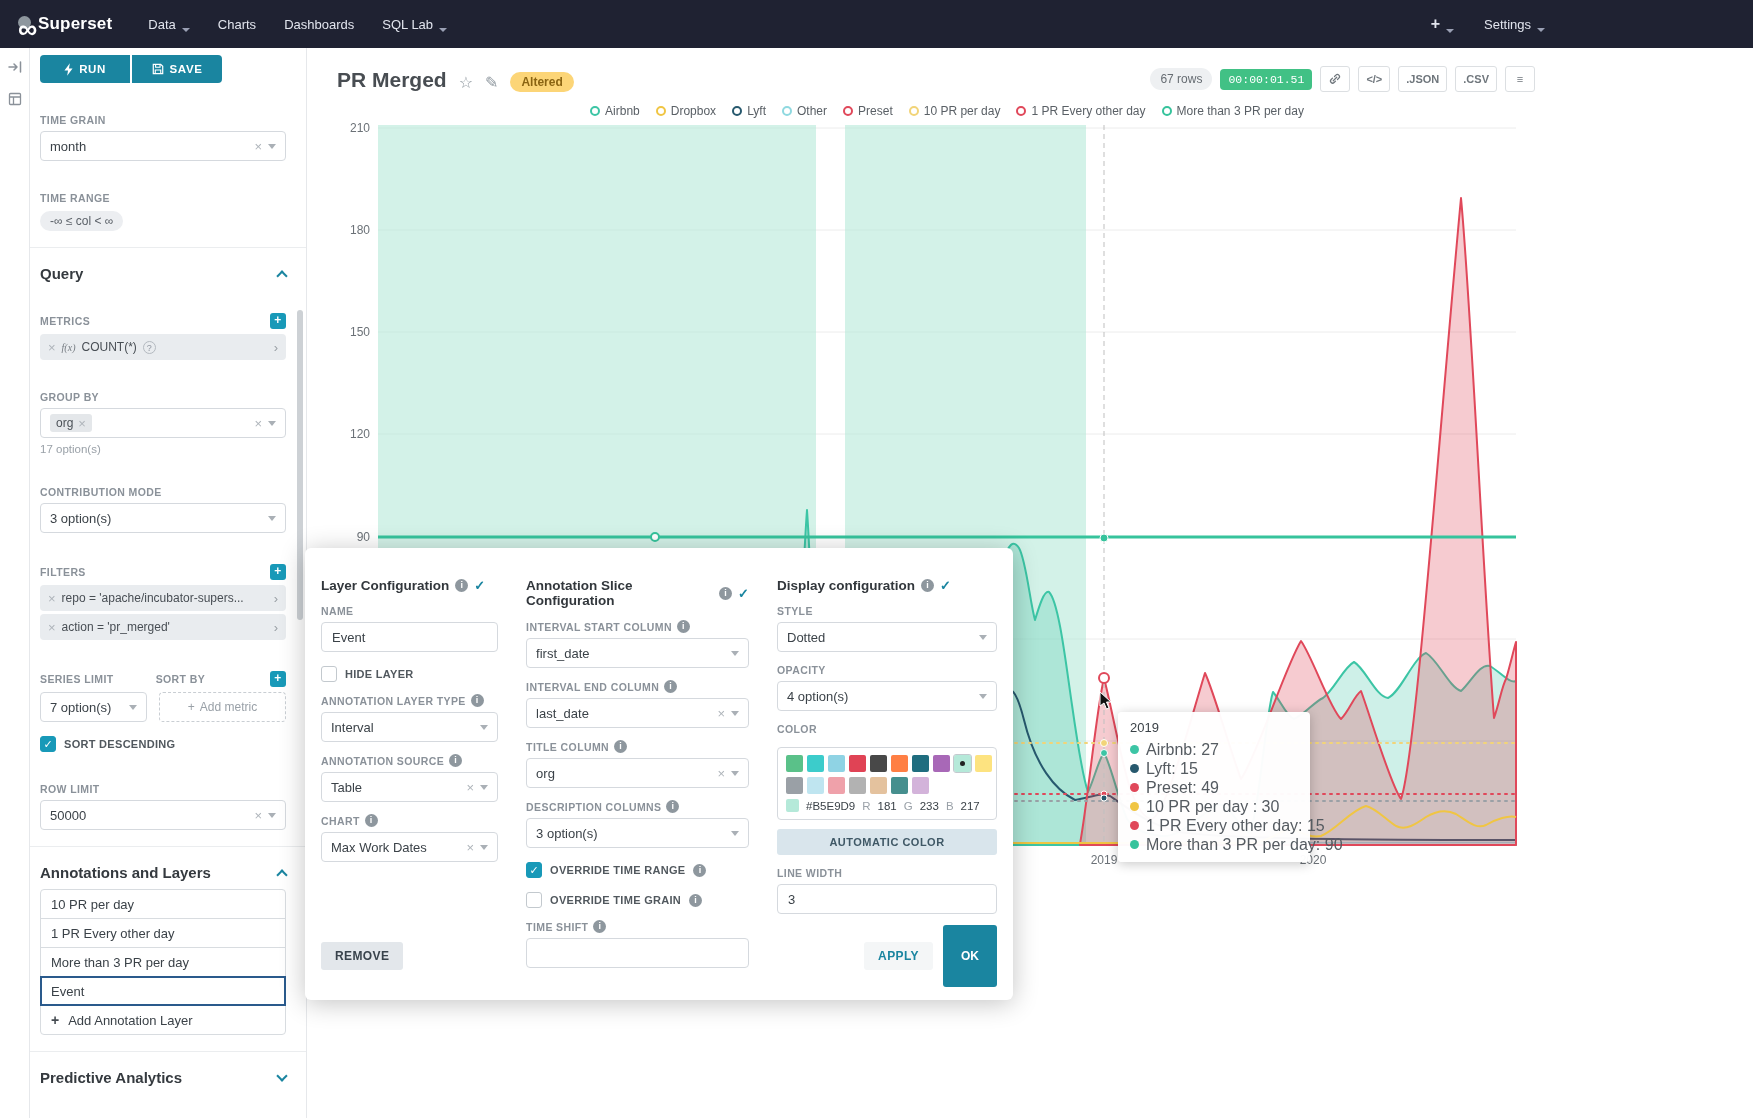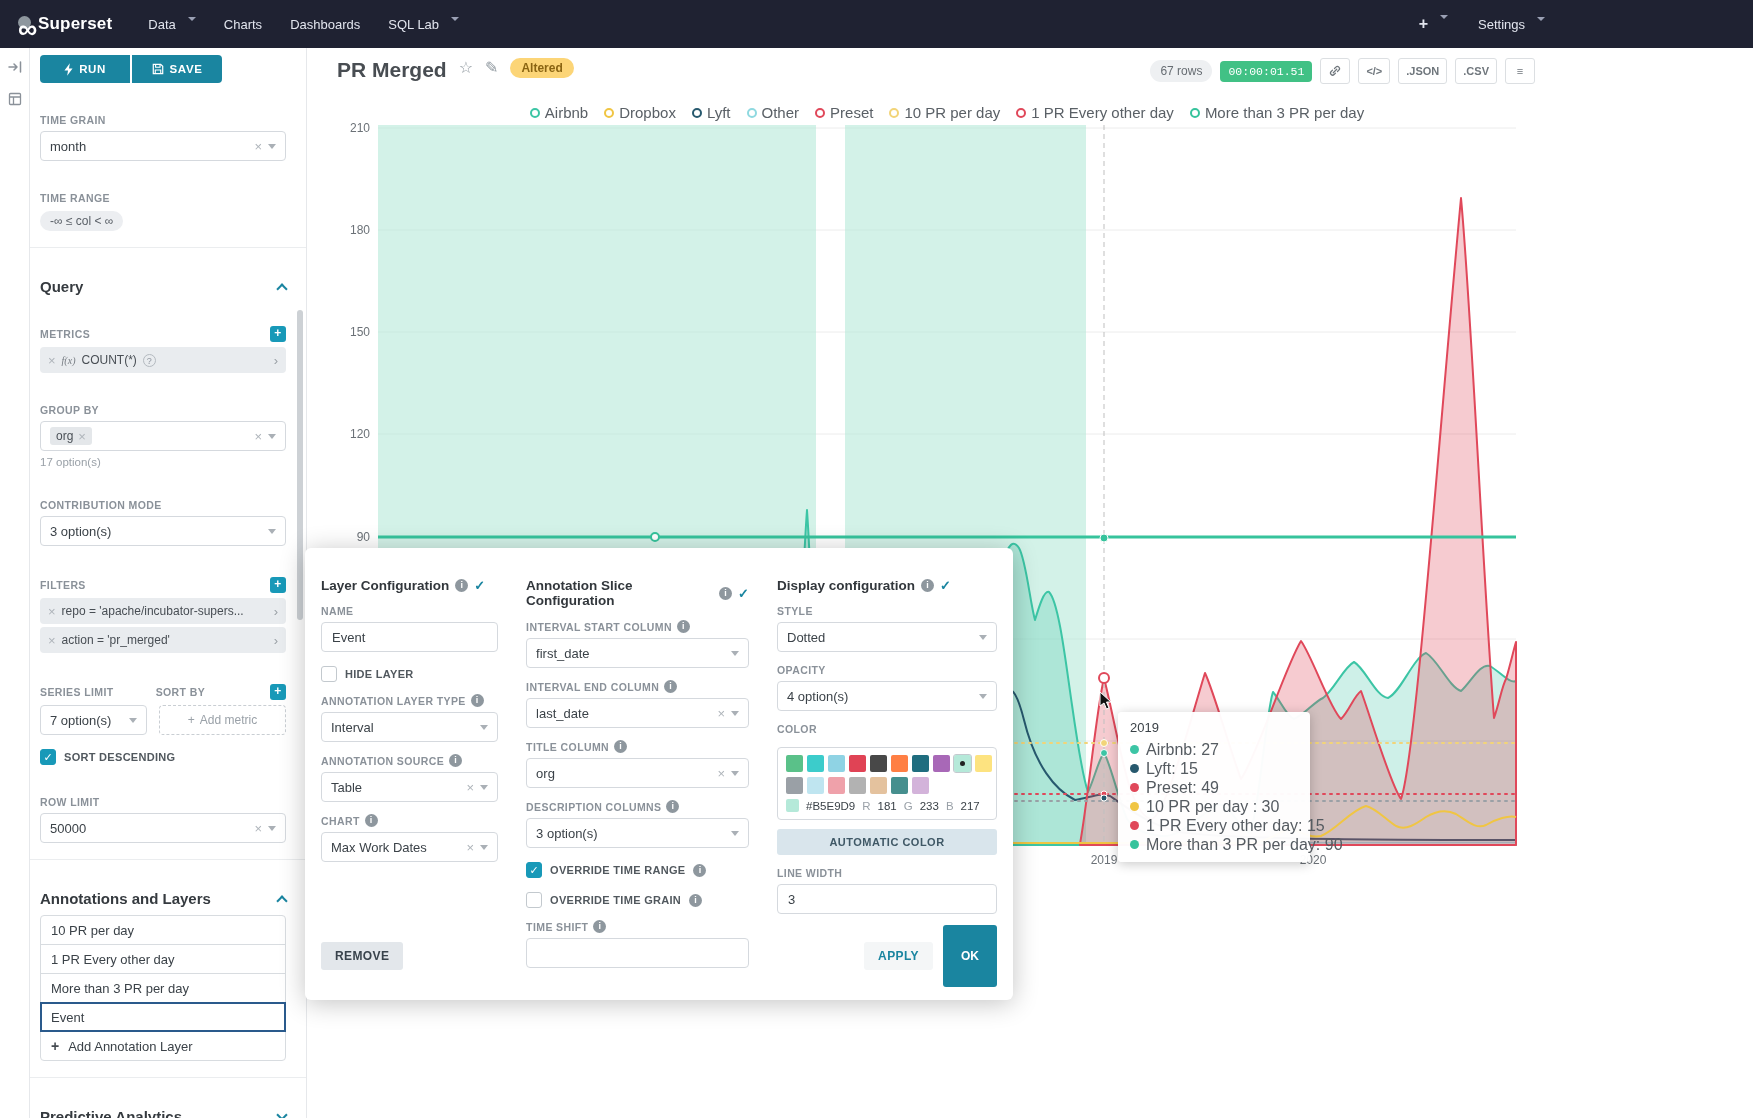--- a/index.html
+++ b/index.html
@@ -4,21 +4,21 @@
 <style>
 *{margin:0;padding:0;box-sizing:border-box}
 html,body{width:1753px;height:1118px;overflow:hidden;background:#fff;font-family:"Liberation Sans",sans-serif}
 .app{position:relative;width:1753px;height:1118px}
 button{font-family:inherit;cursor:default}
 
 .navbar{position:absolute;top:0;left:0;right:0;height:48px;background:#1f2232;display:flex;align-items:center;padding:0 18px;z-index:30}
 .brand{display:flex;align-items:center;gap:7px;margin-right:36px}
 .brand .inf{color:#fff;font-size:27px;font-weight:bold;line-height:1;margin-top:-4px}
 .brand .bname{color:#fff;font-size:17px;font-weight:700;letter-spacing:.2px}
-.nav-item{color:#e2e5ee;font-size:13px;margin-right:28px;display:flex;align-items:flex-start;gap:12px;text-decoration:none}
+.nav-item{color:#e2e5ee;font-size:13px;margin-right:28px;display:flex;align-items:flex-end;gap:6px;text-decoration:none}
 .tri{width:0;height:0;border-left:4px solid transparent;border-right:4px solid transparent;border-top:5px solid #aab0b6;flex:none}
 .tri-nav{border-top-color:#9aa0b4;border-top-width:4px}
 .nav-right{position:absolute;right:208px;display:flex;align-items:center;gap:8px}
 .nav-right .nav-item{margin-right:0;margin-left:22px}
 .navplus{font-size:16px;font-weight:700;color:#e2e5ee}
 
 .strip{position:absolute;top:48px;left:0;width:30px;bottom:0;background:#fff;border-right:1px solid #e6e8eb;display:flex;flex-direction:column;align-items:center;padding-top:12px;gap:14px;z-index:5}
 
 .panel{position:absolute;top:48px;left:30px;width:277px;bottom:0;background:#fff;border-right:1px solid #e6e8eb;padding:7px 20px 8px 10px;z-index:5}
 .scrollthumb{position:absolute;right:3px;top:262px;width:6px;height:310px;background:#cdd1d5;border-radius:3px}
@@ -27,21 +27,21 @@
 .btn-teal.first{border-radius:4px 0 0 4px}
 .btn-teal.last{border-radius:0 4px 4px 0}
 .lbl{font-size:10.5px;color:#8a9199;letter-spacing:.4px;margin:31px 0 5px;display:flex;align-items:center;font-weight:600}
 .lbl .lbl2{margin-left:42px}
 .plusbtn{width:16px;height:16px;border-radius:3px;background:#1899b8;color:#fff;font-size:12px;line-height:15px;text-align:center;font-weight:700;margin-left:auto;flex:none}
 .sel{height:30px;border:1px solid #d5d9de;border-radius:4px;display:flex;align-items:center;padding:0 9px;font-size:13px;color:#3b4248;background:#fff;gap:6px}
 .sel .sp{flex:1}
 .x{color:#aeb4ba;font-size:13px;line-height:1}
 .pillbox{display:inline-flex;background:#eceef1;border-radius:10px;padding:3px 10px;font-size:12px;color:#5b6168;margin-top:2px}
 .hr{border-top:1px solid #ebedef;margin:16px -20px 0 -10px}
-.sec{display:flex;align-items:center;margin-top:30px;font-size:15px;color:#353a3f;font-weight:600}
+.sec{display:flex;align-items:center;margin-top:17px;font-size:15px;color:#353a3f;font-weight:600}
 .chev{margin-left:auto;width:8px;height:8px;border-right:2px solid #1a85a0;border-bottom:2px solid #1a85a0;flex:none}
 .chev.up{transform:rotate(-135deg);margin-top:5px}
 .chev.down{transform:rotate(45deg);margin-top:-3px}
 .pill{height:26px;background:#e9ecef;border-radius:4px;display:flex;align-items:center;gap:6px;padding:0 8px;font-size:12px;color:#484e54;margin-top:3px;overflow:hidden;white-space:nowrap}
 .fx{font-size:10px;font-style:italic;color:#767c82;font-family:"Liberation Serif",serif;flex:none}
 .qm{width:13px;height:13px;border:1px solid #b4bac0;border-radius:50%;font-size:9px;color:#9096a0;text-align:center;line-height:12px;flex:none}
 .pill .arr{margin-left:auto;color:#9aa0a6;font-size:13px;flex:none}
 .pill .ftext{overflow:hidden;text-overflow:ellipsis}
 .tag{background:#e4e7ea;border-radius:3px;padding:2px 6px;font-size:12px;color:#4b5157;display:flex;align-items:center;gap:5px}
 .hint{font-size:11.5px;color:#9aa1a8;margin-top:5px}
@@ -53,30 +53,30 @@
 .cb.on{background:#1899b8;border-color:#1899b8;color:#fff}
 .cbl{font-size:11px;color:#51585e;font-weight:600;letter-spacing:.3px}
 .annolist{margin-top:8px}
 .anno{border:1px solid #d8dce0;margin-top:-1px;height:30px;display:flex;align-items:center;padding:0 10px;font-size:13px;color:#3b4248;background:#fff;position:relative}
 .anno:first-child{border-radius:4px 4px 0 0;margin-top:0}
 .anno:last-child{border-radius:0 0 4px 4px}
 .anno.selected{border:2px solid #2a5a8c;z-index:2;padding:0 9px}
 .anno .ap{font-weight:700;margin-right:9px;color:#454b51;font-size:14px}
 
 .main{position:absolute;left:307px;top:48px;right:0;bottom:0;background:#fff}
-.chart-header{position:absolute;left:30px;top:10px;right:218px;display:flex;align-items:flex-start;height:34px}
+.chart-header{position:absolute;left:30px;top:10px;right:218px;display:flex;align-items:flex-end;height:34px}
 .title{font-size:21px;font-weight:600;color:#484d52}
 .hicon{color:#8e979e;font-size:16px;margin-left:12px}
 .badge-altered{margin-left:12px;background:#fcd577;color:#8a6412;font-size:12px;font-weight:600;padding:3px 11px;border-radius:11px}
 .hright{margin-left:auto;display:flex;align-items:center;gap:8px}
 .rows-badge{background:#eef0f2;color:#666c72;font-size:12px;padding:4px 10px;border-radius:11px}
 .timer{background:#41c185;color:#fff;font-size:11.5px;padding:4px 8px;border-radius:4px;font-family:"Liberation Mono",monospace}
 .ibtn{height:26px;min-width:30px;border:1px solid #dcdfe2;border-radius:3px;display:flex;align-items:center;justify-content:center;color:#6f767c;font-size:11px;padding:0 7px;background:#fff;font-weight:600;gap:3px}
 .legend{position:absolute;top:56px;left:60px;width:1160px;display:flex;justify-content:center;gap:16px}
-.litem{display:flex;align-items:center;gap:5px;font-size:15px;color:#5a6066}
+.litem{display:flex;align-items:center;gap:5px;font-size:12px;color:#5a6066}
 .ring{width:10px;height:10px;border-radius:50%;border:2px solid #999;background:#fff;flex:none}
 .chart-svg{position:absolute;left:13px;top:72px;width:1220px;height:760px}
 .tick{font-size:12px;fill:#6b7177}
 
 .tooltip{position:absolute;left:811px;top:664px;width:192px;background:rgba(255,255,255,.97);border-radius:4px;box-shadow:0 2px 12px rgba(0,0,0,.22);padding:8px 12px;z-index:8}
 .tt-title{font-size:13px;color:#3b4248;margin-bottom:5px}
 .tt-row{display:flex;align-items:center;gap:7px;font-size:16px;color:#555b61;line-height:19px;white-space:nowrap}
 .dot{width:9px;height:9px;border-radius:50%;flex:none}
 .cursor{position:absolute;left:791px;top:643px;z-index:9}
 

